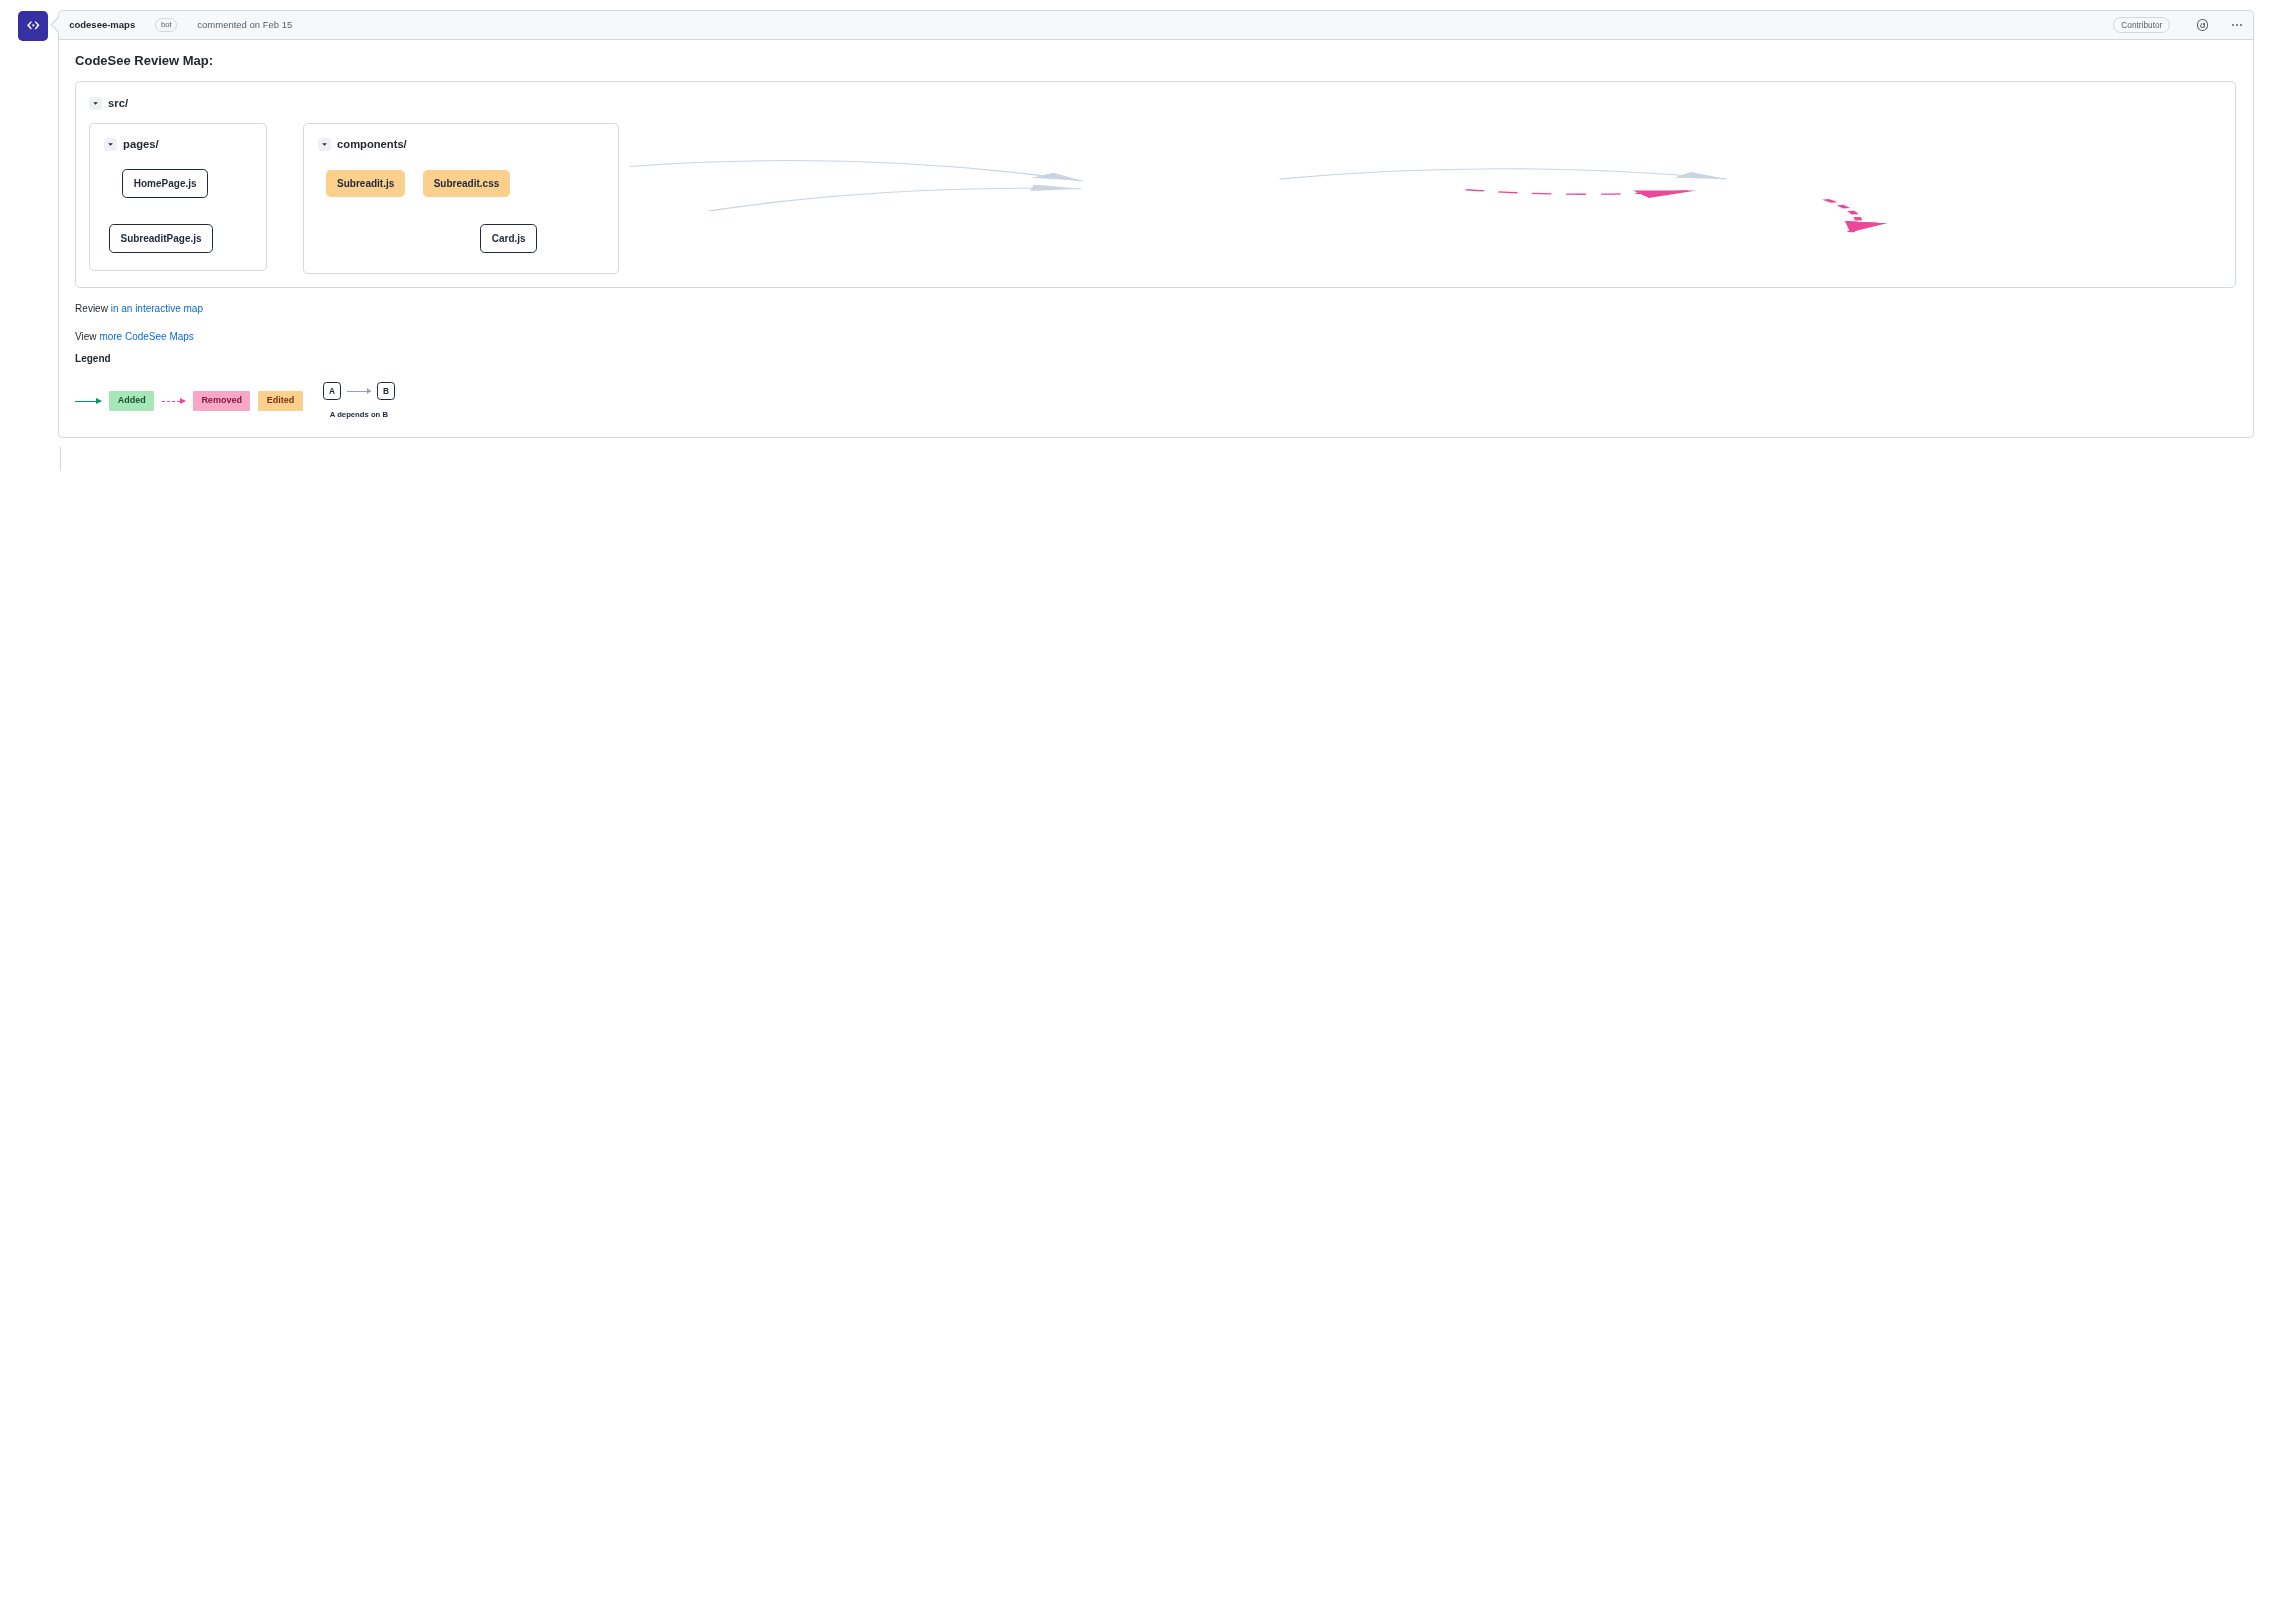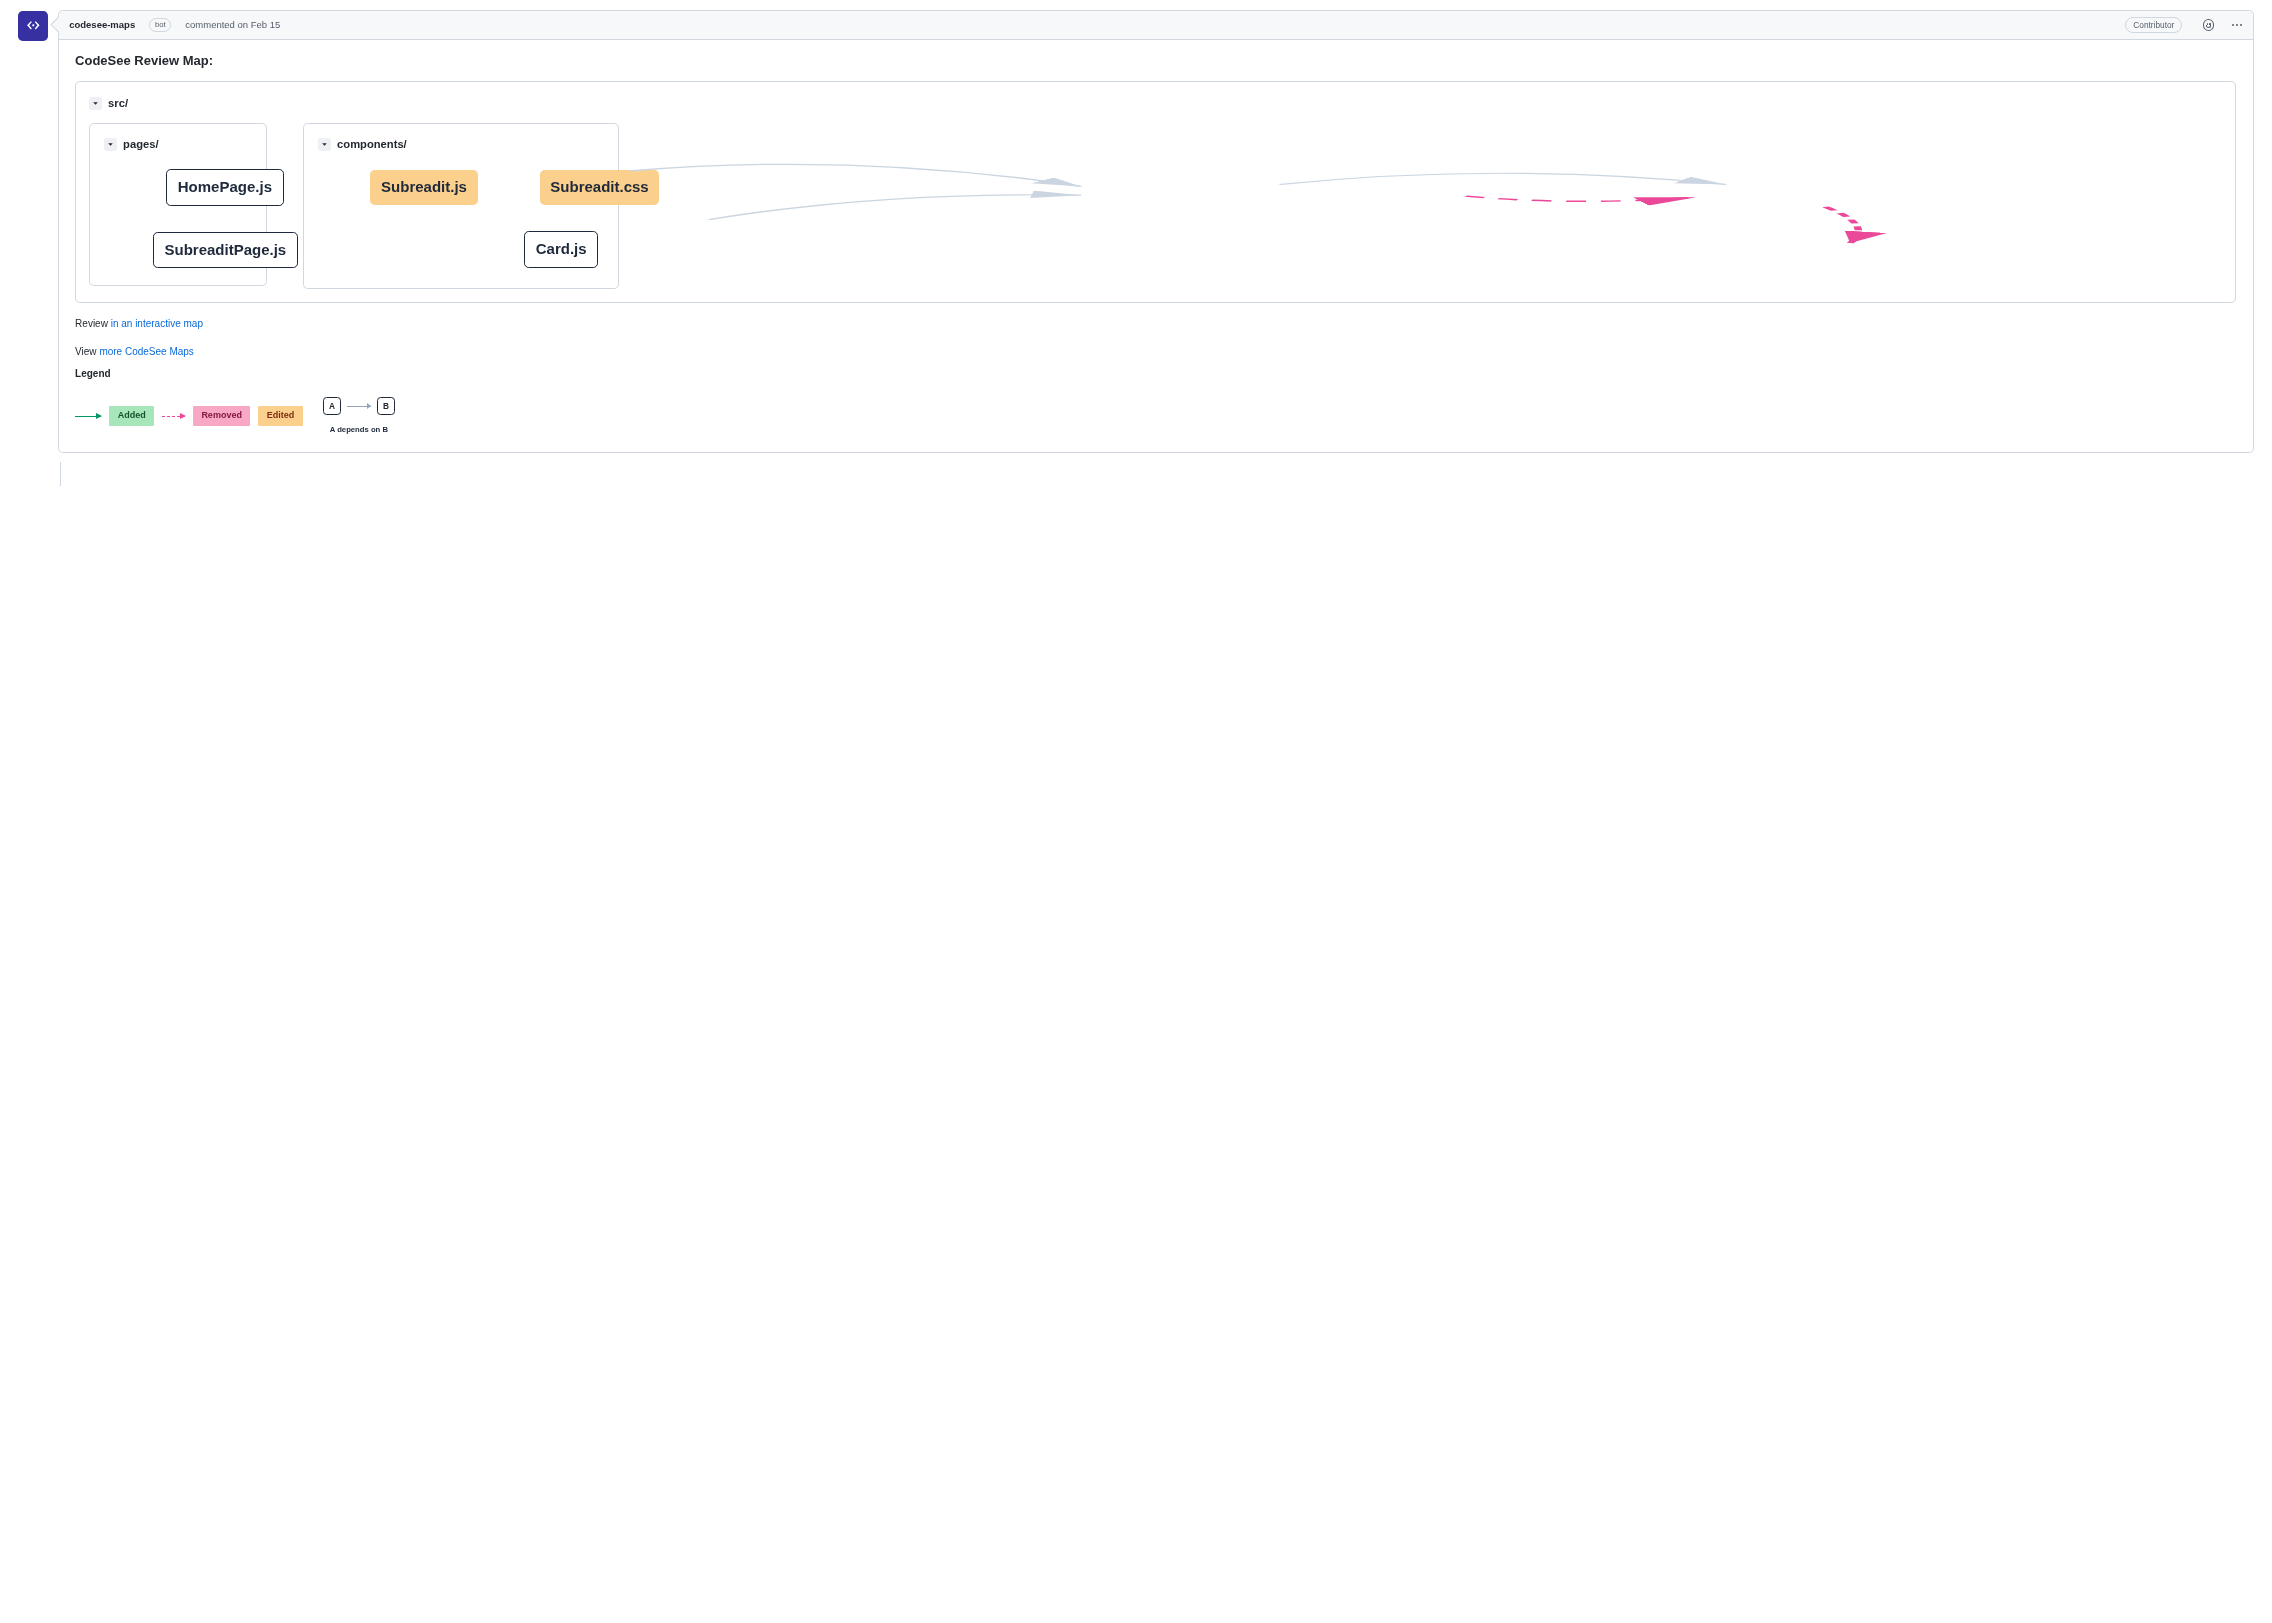--- a/index.html
+++ b/index.html
@@ -47,21 +47,21 @@
   transform: rotate(45deg);
 }
 .comment-header {
   background: #f6f8fa;
   border-bottom: 0.6px solid #d0d7de;
   border-top-left-radius: 4.7px;
   border-top-right-radius: 4.7px;
   padding: 6px 10.7px;
   display: flex;
   align-items: center;
-  gap: 14px;
+  gap: 20px;
   font-size: 9.5px;
   color: #57606a;
 }
 .comment-header .author {
   font-weight: 600;
   color: #24292f;
 }
 .bot-badge {
   border: 0.6px solid #d0d7de;
   border-radius: 12px;
@@ -137,24 +137,23 @@
   padding: 12px 14px 16.6px;
   background: #fff;
 }
 .folder-box.pages { width: 178px; }
 .folder-box.components { width: 316px; padding-bottom: 20px; }
 .node {
   display: inline-block;
   padding: 6px 10.7px;
   border-radius: 4.7px;
   font-weight: 700;
-  font-size: 15px;
+  font-size: 10px;
   color: #1e293b;
   margin-top: 8.3px;
-  margin-left: 44px;
 }
 .node.outline { border: 1.2px solid #1e293b; background: #fff; }
 .node.edited { background: #fbcf8c; }
 .pages-nodes { padding-left: 18px; }
 .pages-nodes.indent2 { padding-left: 4.7px; margin-top: 18px; }
 .components-row { display: flex; gap: 18px; margin-top: 9.5px; padding-left: 8.3px; align-items: flex-end; }
 .components-card { margin-left: 162px; margin-top: 18px; }
 .body-link-line { margin-top: 13px; font-size: 10px; }
 .body-link-line a { color: #0969da; text-decoration: none; }
 .legend-title { font-size: 10px; font-weight: 700; margin-top: 7px; }

